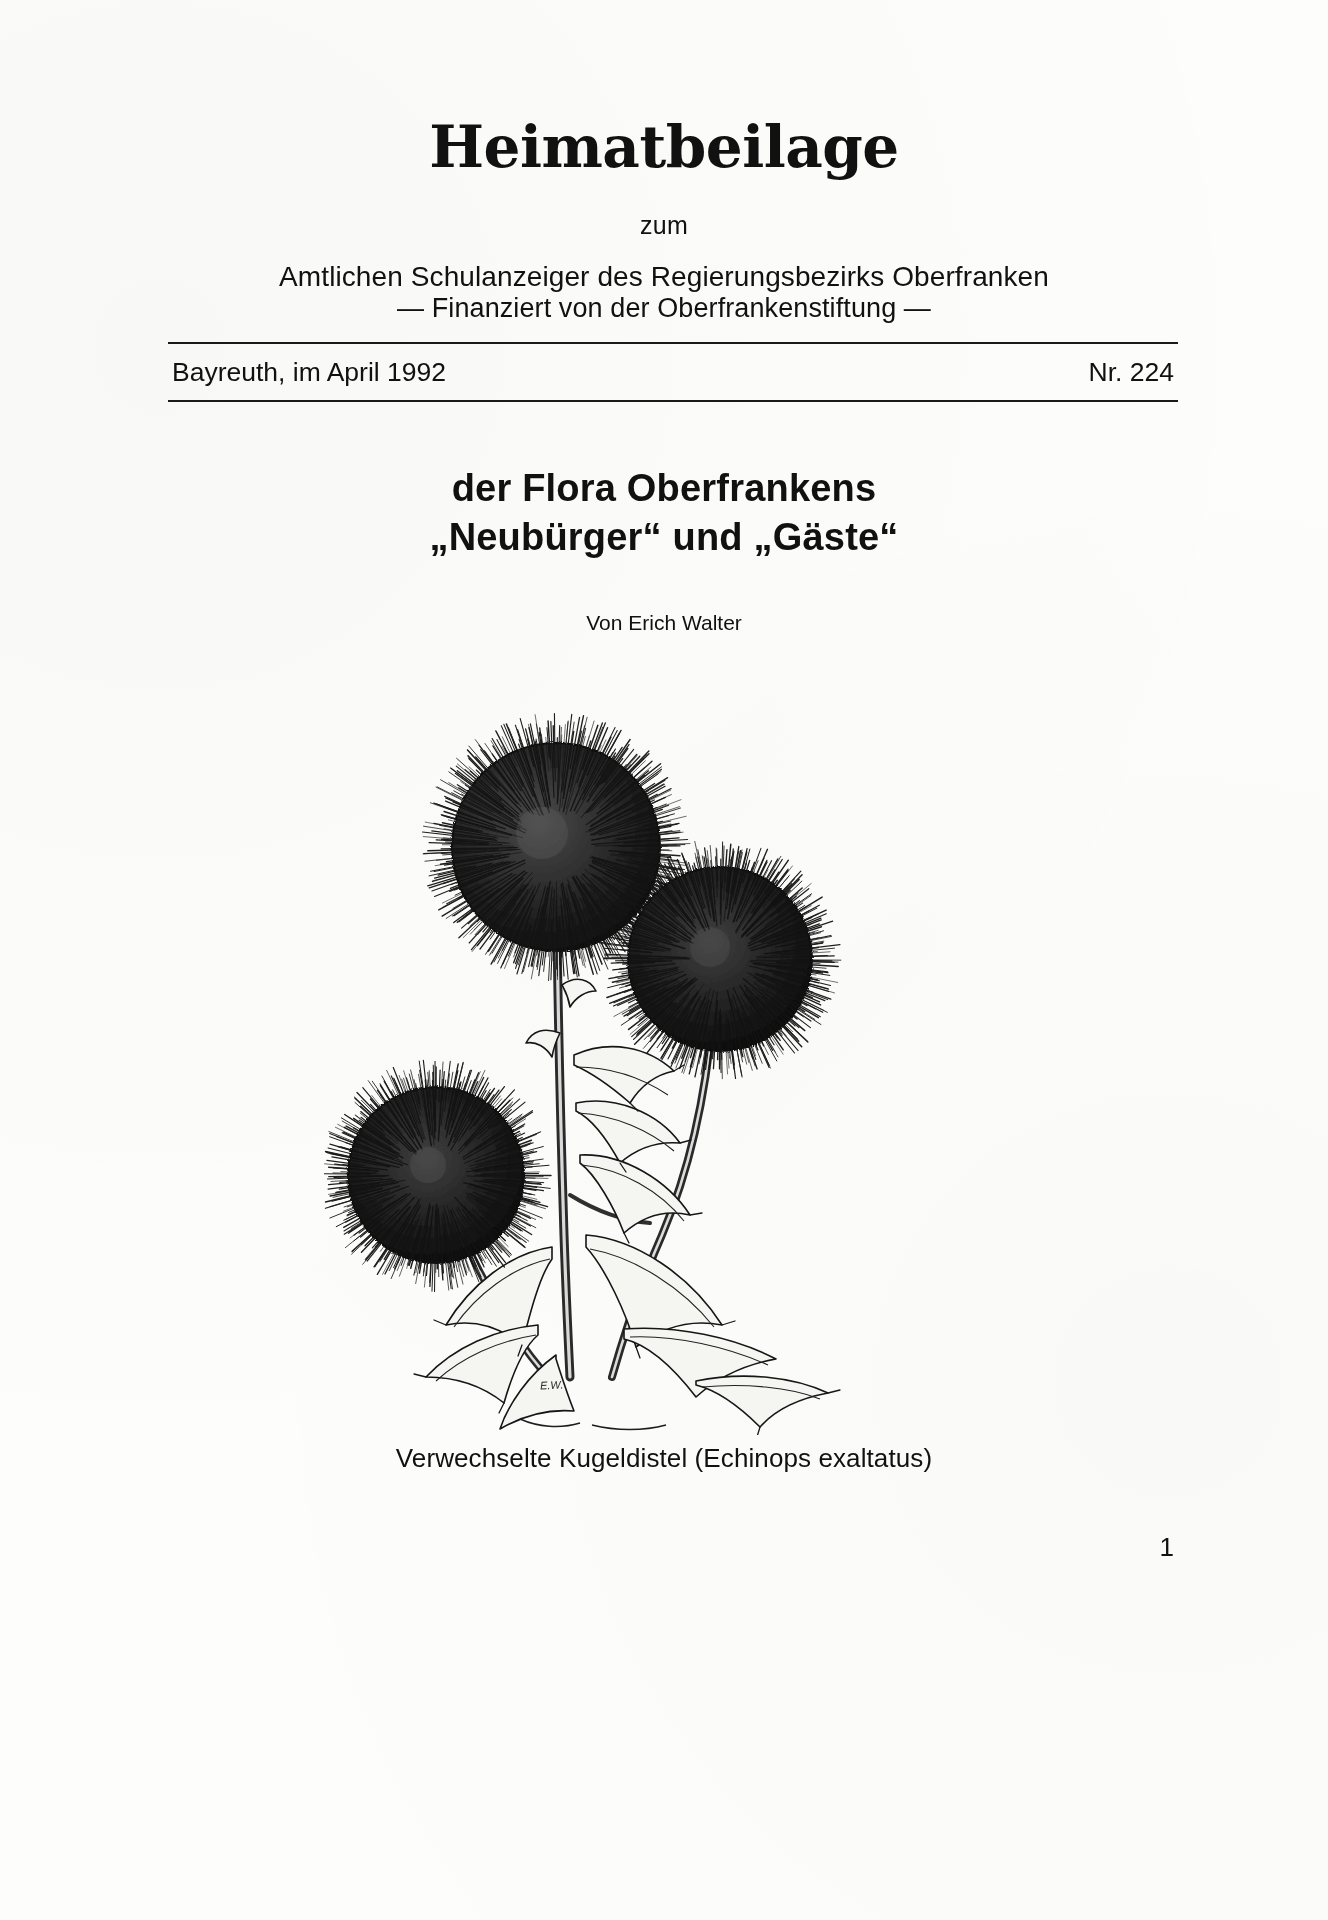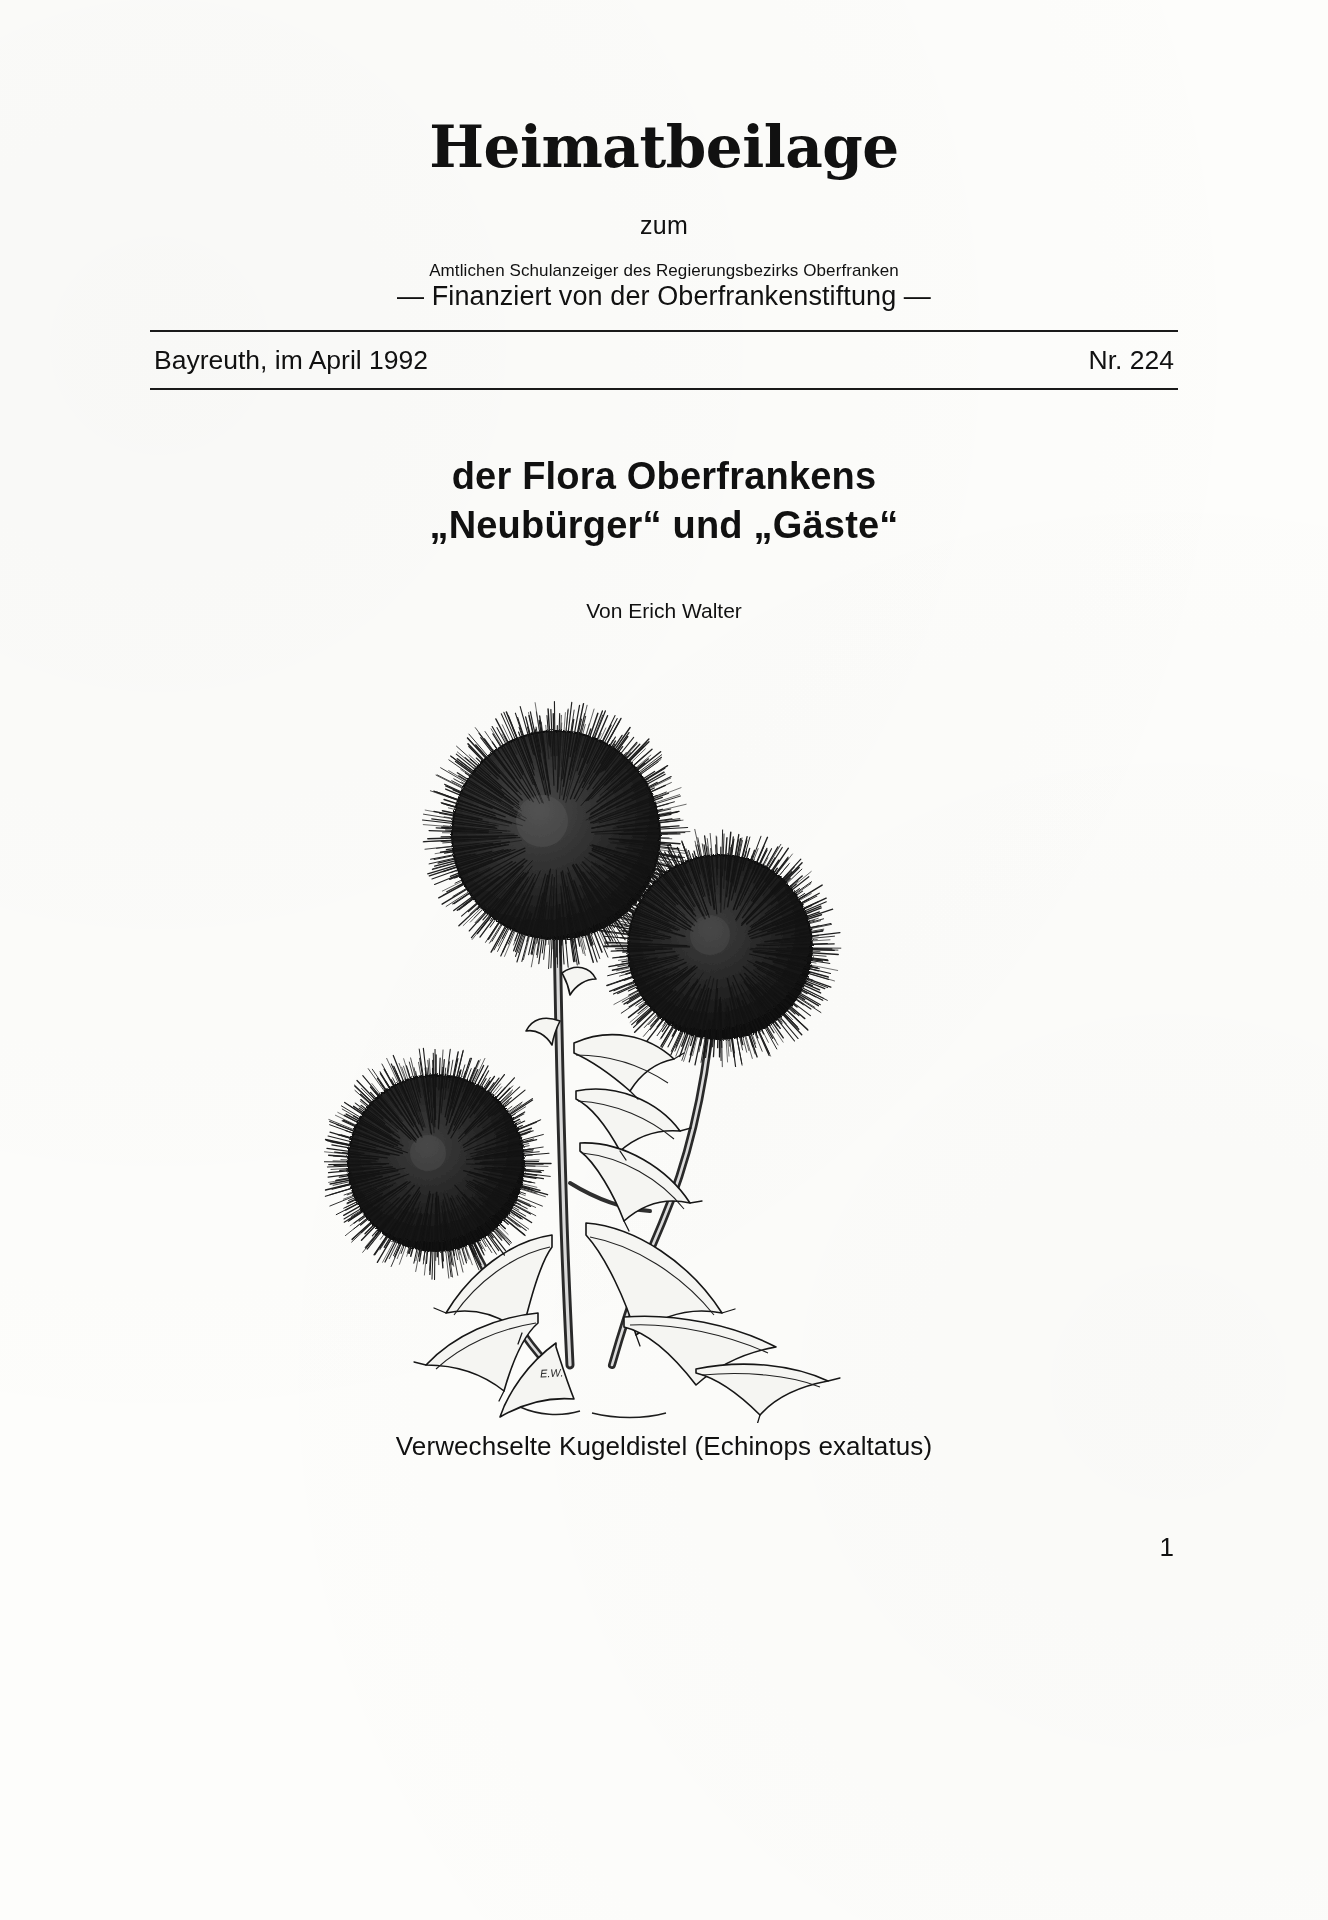--- a/index.html
+++ b/index.html
@@ -47,35 +47,36 @@
     letter-spacing: -0.5px;
     line-height: 1.0;
     margin: 0 0 0 0;
   }
   .masthead-zum {
     font-size: 25px;
     margin-top: 35px;
     letter-spacing: 0.2px;
   }
   .masthead-sub {
-    font-size: 17px;
+    font-size: 28px;
     margin-top: 21px;
     letter-spacing: 0.1px;
   }
   .masthead-finance {
     font-size: 27px;
     letter-spacing: 0.1px;
   }
   .rule {
     height: 2px;
     background: #1a1a1a;
     width: 100%;
   }
   .issue-bar {
     margin-top: 18px;
+    margin-left: 18px;
   }
   .issue-row {
     display: flex;
     align-items: baseline;
     justify-content: space-between;
     padding: 13px 4px 12px 4px;
     font-size: 26.5px;
   }
   .issue-rule-bottom {
     margin-top: 0;

